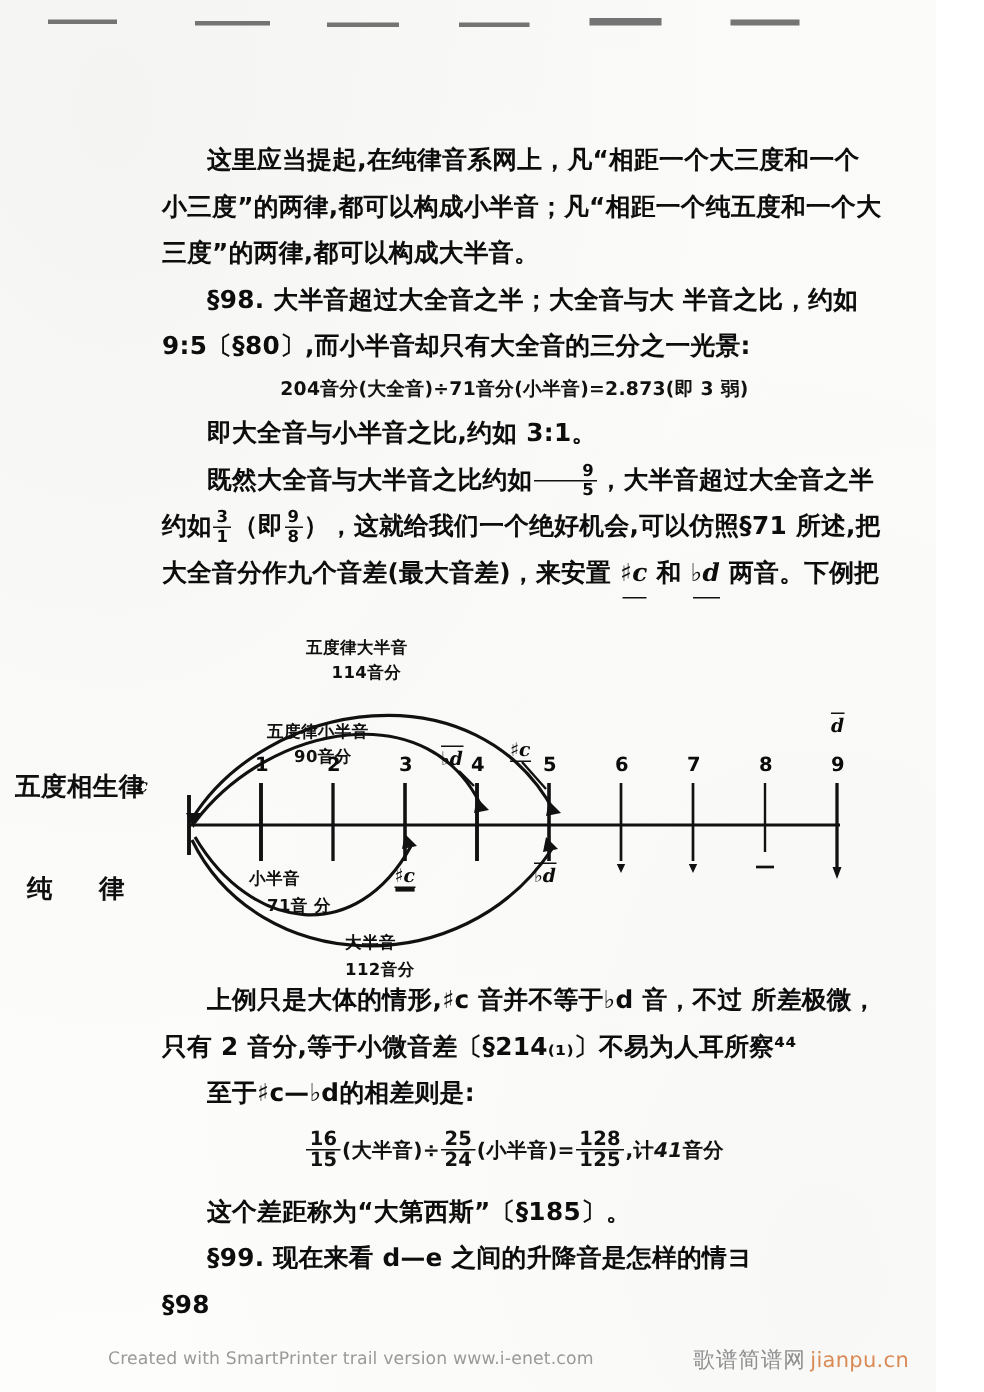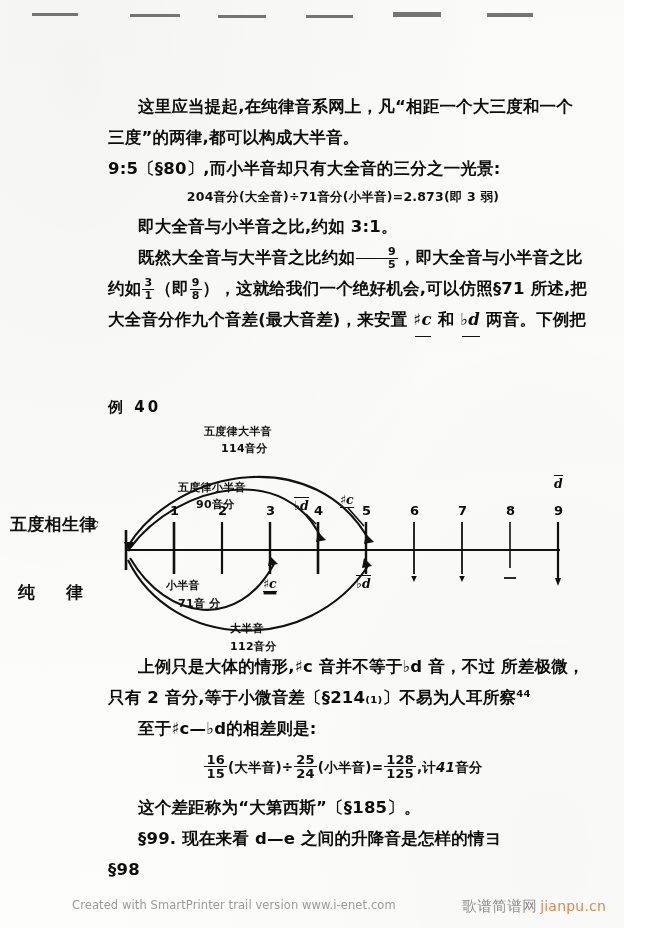--- a/index.html
+++ b/index.html
@@ -216,44 +216,45 @@
     <span class="bleed-dash" style="left:130px; top:4px; width:50px; height:3px;"></span>
     <span class="bleed-dash" style="left:218px; top:5px; width:48px; height:3px;"></span>
     <span class="bleed-dash" style="left:306px; top:5px; width:47px; height:3px;"></span>
     <span class="bleed-dash" style="left:393px; top:2px; width:48px; height:5px;"></span>
     <span class="bleed-dash" style="left:487px; top:3px; width:46px; height:4px;"></span>
   </div>
 
   <div class="textblock">
 
     <p class="para indent">这里应当提起,在纯律音系网上，凡“相距一个大三度和一个</p>
+    <p class="para">小三度”的两律,都可以构成小半音；凡“相距一个纯五度和一个大</p>
     <p class="para">三度”的两律,都可以构成大半音。</p>
 
+    <p class="para indent">§98.  大半音超过大全音之半；大全音与大 半音之比，约如</p>
     <p class="para">9:5〔§80〕,而小半音却只有大全音的三分之一光景:</p>
 
     <div class="formula">
       <span>204音分(大全音)</span><span>÷</span><span>71音分(小半音)</span><span>=</span><span>2.873(即 3 弱)</span>
     </div>
 
     <p class="para indent">即大全音与小半音之比,约如 3:1。</p>
 
     <p class="para indent">
-      <span>既然大全音与大半音之比约如</span><span class="frac"><span class="num">9</span><span class="den">5</span></span><span>，即大全音与小半音之比</span>
+      <span>既然大全音与大半音之比约如</span><span class="frac"><span class="num">9</span><span class="den">5</span></span><span>，大半音超过大全音之半</span>
     </p>
     <p class="para">
       <span>约如</span><span class="frac"><span class="num">3</span><span class="den">1</span></span><span>（即</span><span class="frac"><span class="num">9</span><span class="den">8</span></span><span>），这就给我们一个绝好机会,可以仿照§71 所述,把</span>
     </p>
     <p class="para">
       <span>大全音分作九个音差(最大音差)，来安置 </span><span class="note under">♯c</span><span> 和 </span><span class="note under2">♭d</span><span> 两音。下例把</span>
     </p>
 
   </div>
 
   <div id="example">
-    <div id="ex-label">例  40</div>
 
     <div id="diagram">
 
       <svg width="470" height="228" viewBox="0 0 470 228" style="position:absolute;left:0;top:0;">
 
         <line x1="18" y1="132" x2="452" y2="132" stroke="#111" stroke-width="2.1"></line>
 
         <line x1="18" y1="112" x2="18" y2="152" stroke="#111" stroke-width="2.6"></line>
 
         <line x1="66" y1="104" x2="66" y2="156" stroke="#111" stroke-width="2.6"></line>

